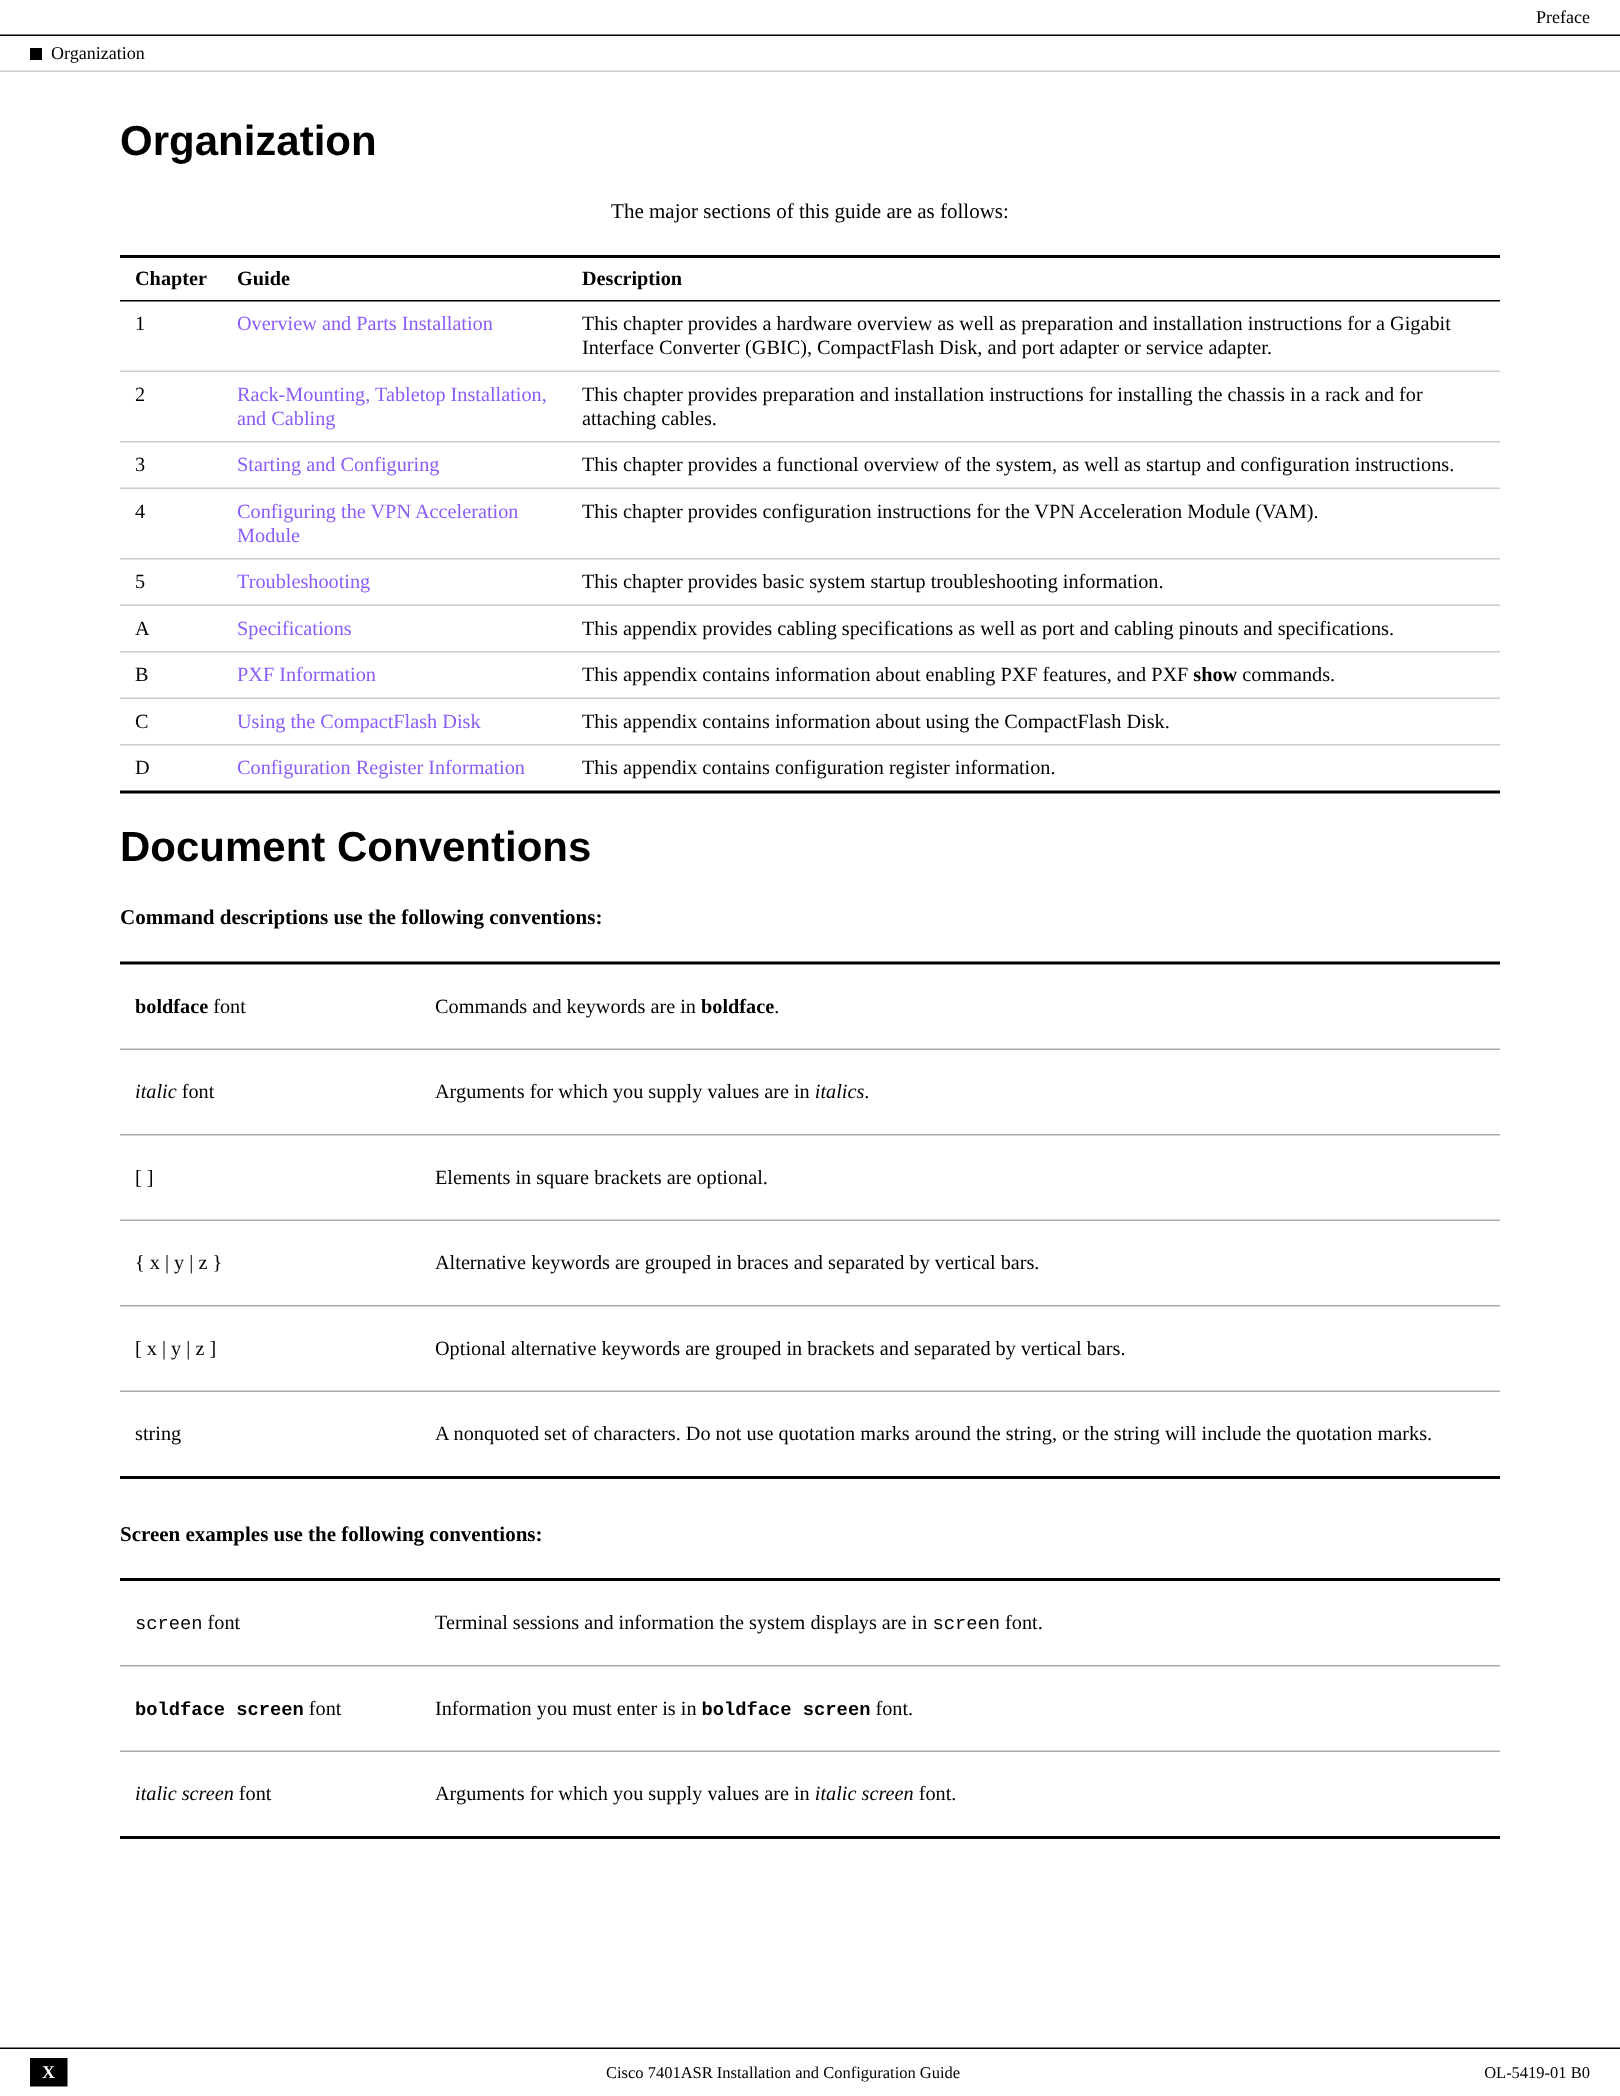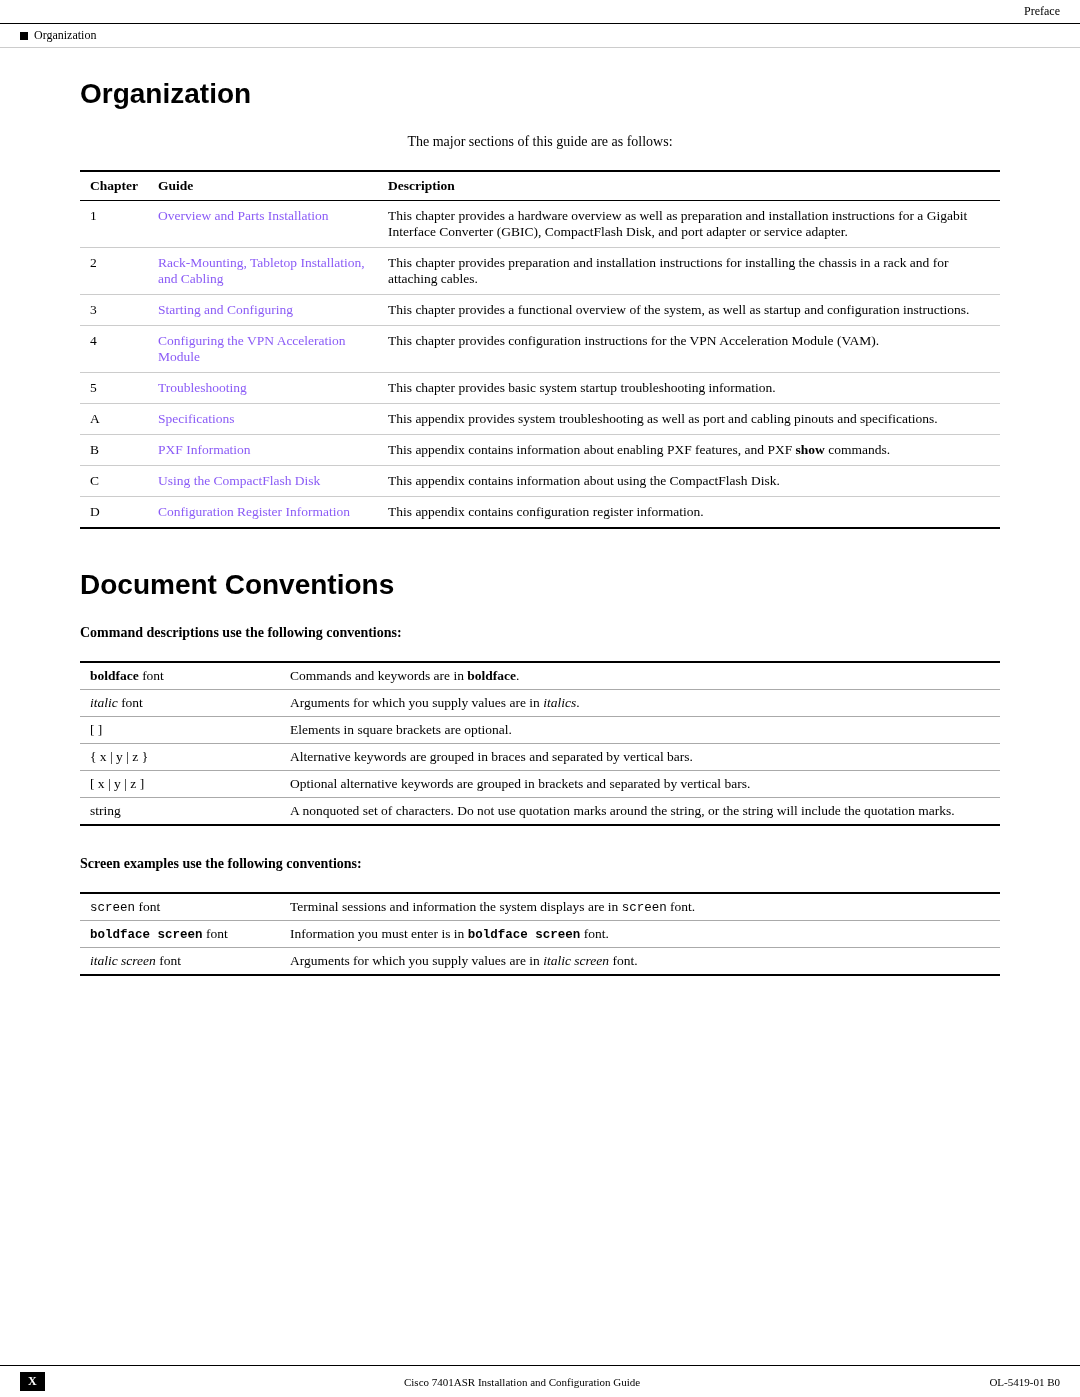--- a/index.html
+++ b/index.html
@@ -59,21 +59,21 @@
     .intro-text {
       font-size: 14px;
       margin-bottom: 20px;
       text-align: center;
     }
 
     
     .org-table {
       width: 100%;
       border-collapse: collapse;
-      margin-bottom: 40px;
+      margin-bottom: 20px;
       font-size: 13.5px;
     }
     .org-table th {
       border-top: 2px solid #000;
       border-bottom: 1px solid #000;
       padding: 6px 10px;
       text-align: left;
       font-weight: bold;
       font-size: 13.5px;
     }
@@ -109,21 +109,21 @@
 
     .conv-table {
       width: 100%;
       border-collapse: collapse;
       margin-bottom: 30px;
       font-size: 13.5px;
     }
     .conv-table td {
       border-top: 1px solid #aaa;
       border-bottom: 1px solid #aaa;
-      padding: 5px 10px;
+      padding: 20px 10px;
       vertical-align: top;
     }
     .conv-table tr:first-child td {
       border-top: 2px solid #000;
     }
     .conv-table tr:last-child td {
       border-bottom: 2px solid #000;
     }
     .conv-table .col-convention {
       width: 200px;
@@ -212,21 +212,21 @@
           <td>This chapter provides configuration instructions for the VPN Acceleration Module (VAM).</td>
         </tr>
         <tr>
           <td>5</td>
           <td><a class="table-link" href="#">Troubleshooting</a></td>
           <td>This chapter provides basic system startup troubleshooting information.</td>
         </tr>
         <tr>
           <td>A</td>
           <td><a class="table-link" href="#">Specifications</a></td>
-          <td>This appendix provides system troubleshooting as well as port and cabling pinouts and specifications.</td>
+          <td>This appendix provides cabling specifications as well as port and cabling pinouts and specifications.</td>
         </tr>
         <tr>
           <td>B</td>
           <td><a class="table-link" href="#">PXF Information</a></td>
           <td>This appendix contains information about enabling PXF features, and PXF <strong>show</strong> commands.</td>
         </tr>
         <tr>
           <td>C</td>
           <td><a class="table-link" href="#">Using the CompactFlash Disk</a></td>
           <td>This appendix contains information about using the CompactFlash Disk.</td>

